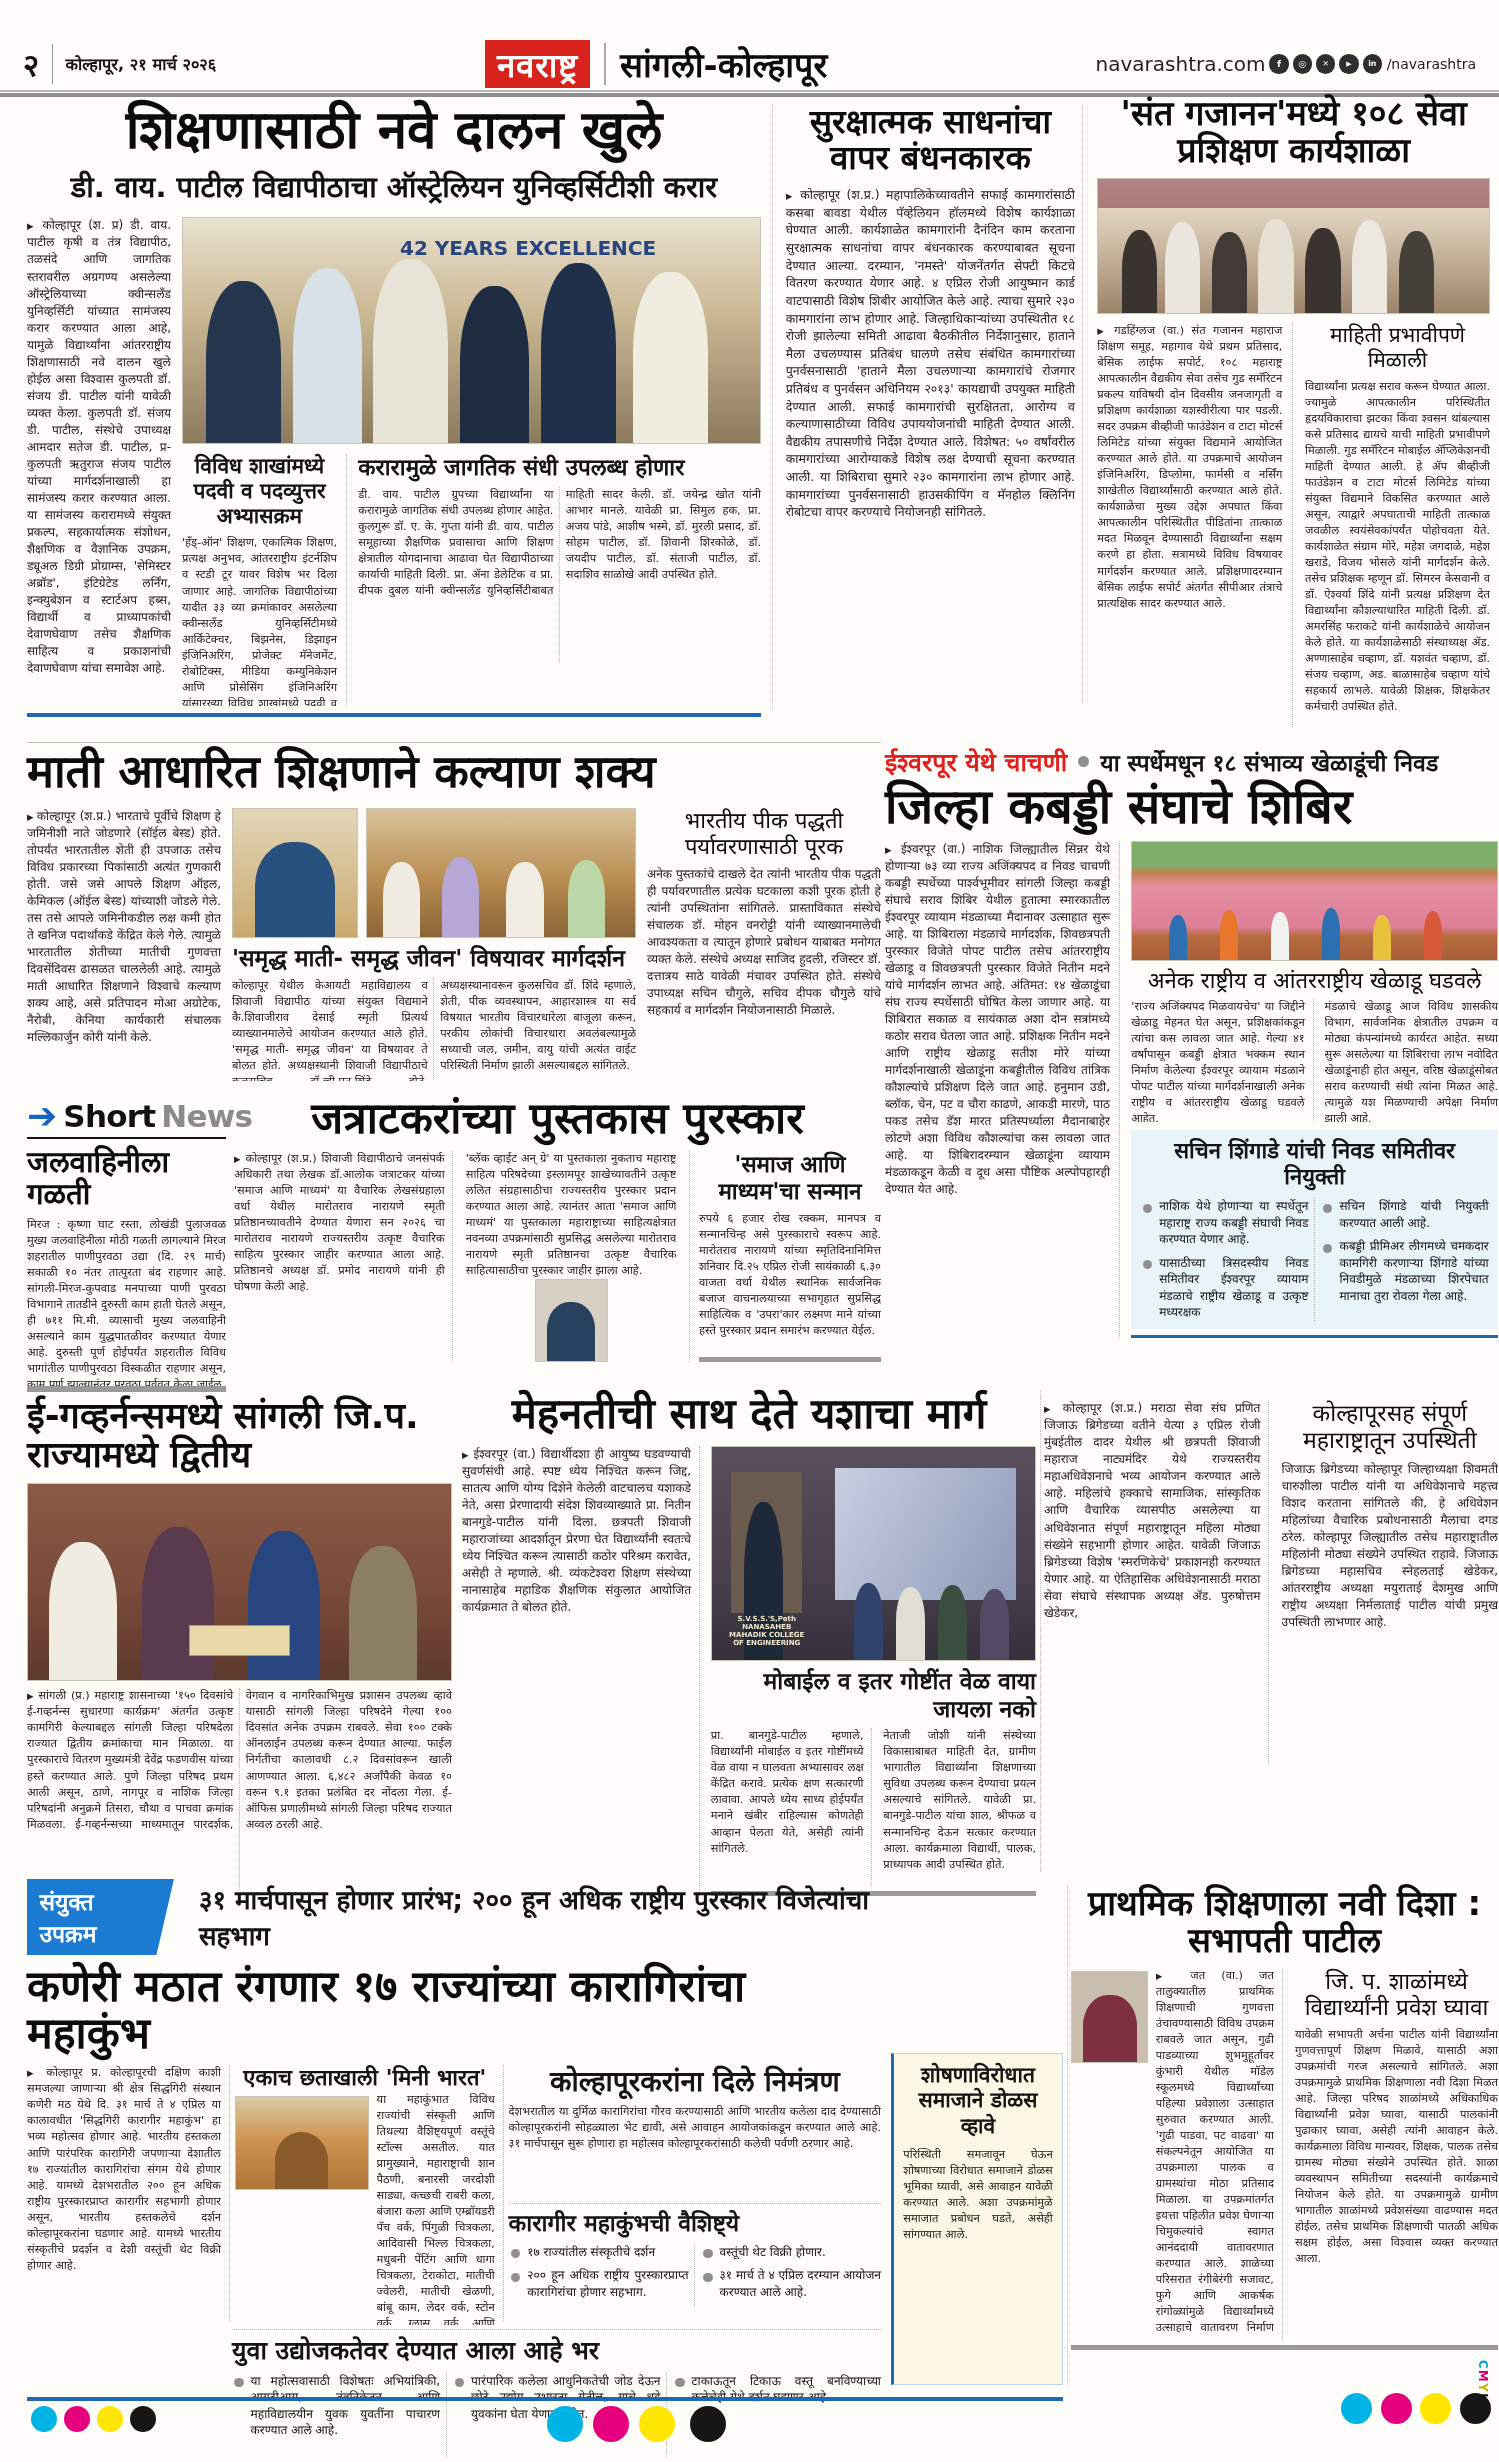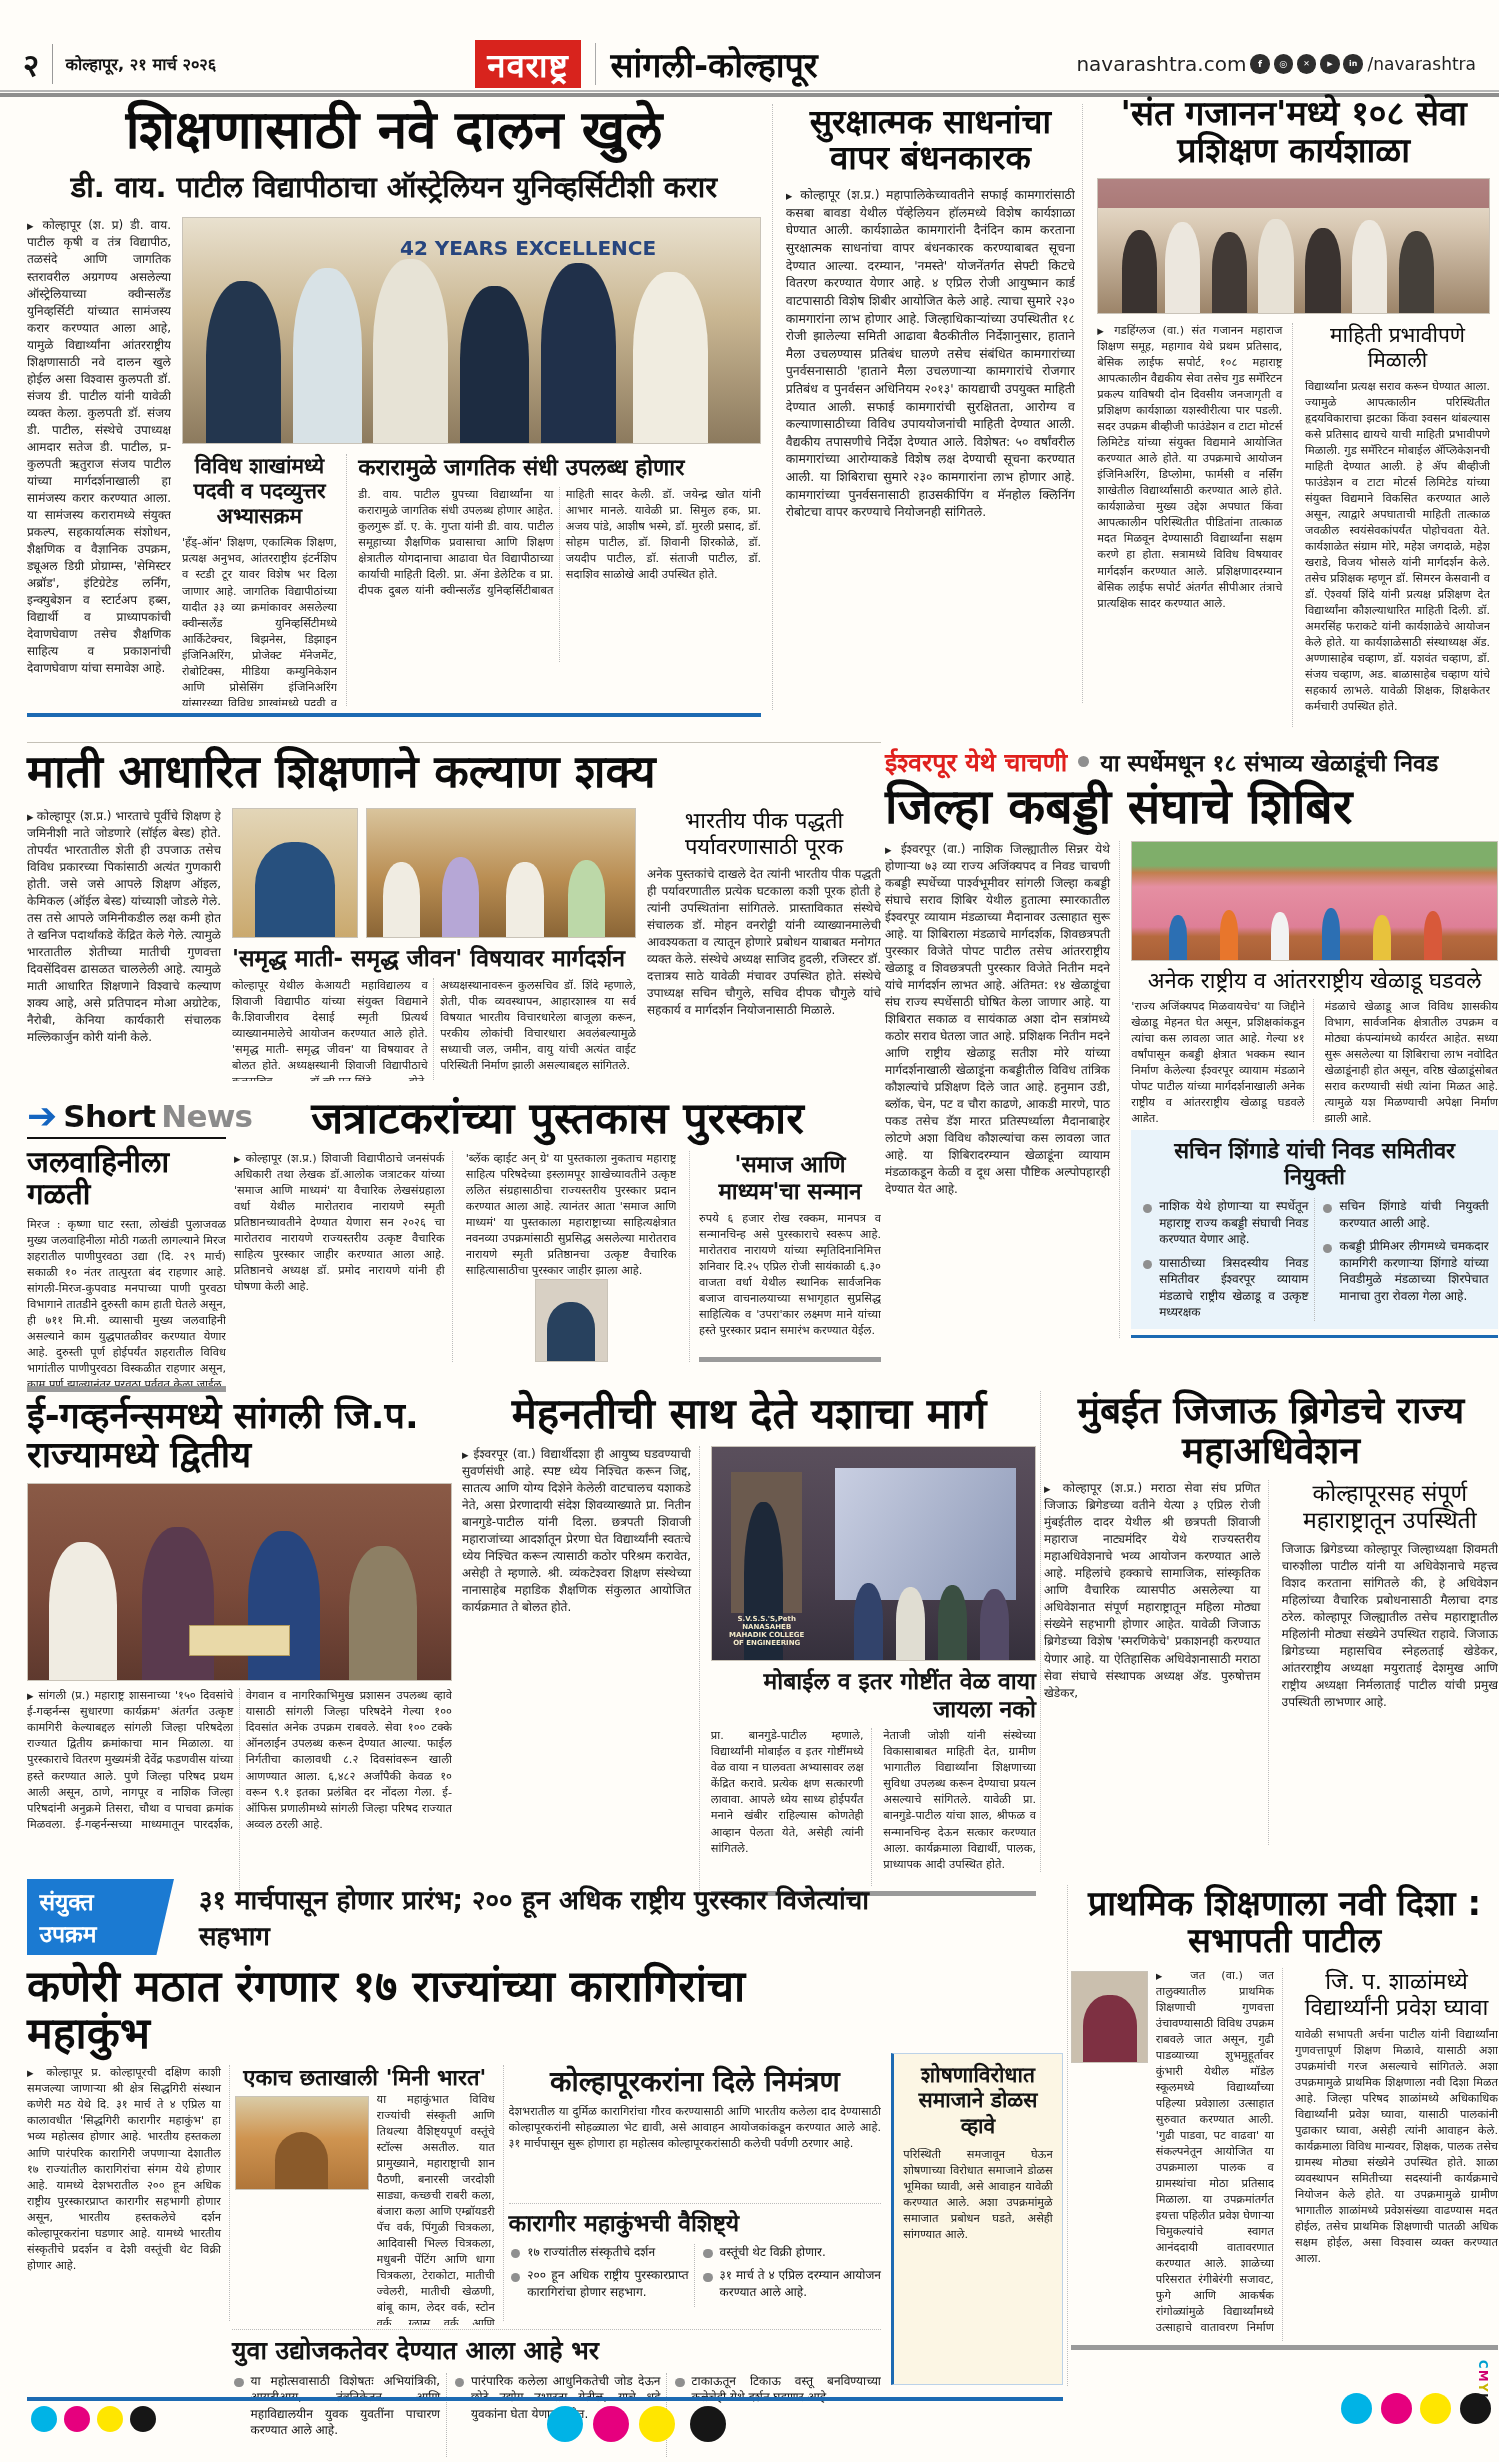--- a/index.html
+++ b/index.html
@@ -59,21 +59,21 @@
       <span style="width:1.6px;height:42px;background:#aaa;"></span>
       <span class="edition">सांगली-कोल्हापूर</span>
     </div>
     <div style="display:flex;align-items:center;">
       <span style="font-size:20px;color:#222;">navarashtra.com</span>
       <span class="soc ic-fb"></span>
       <span class="soc ic-ig"></span>
       <span class="soc ic-x"></span>
       <span class="soc ic-yt"></span>
       <span class="soc ic-in"></span>
-      <span style="font-size:17px;color:#222;margin-left:4.7px;">/navarashtra</span>
+      <span style="font-size:14px;color:#222;margin-left:4.7px;">/navarashtra</span>
     </div>
   </div>
   <div class="abs" style="left:0;top:90px;width:1500px;height:1.6px;background:#b5b5b5;"></div>
   <div class="abs" style="left:0;top:93px;width:1500px;height:3.9px;background:#8e8e8e;"></div>
 
   <section class="abs" style="left:27px;top:101px;width:734px;height:640px;">
     <div class="headline" style="font-size:53px;">शिक्षणासाठी नवे दालन खुले</div>
     <div class="deck" style="font-size:29px;margin-top:7.8px;">डी. वाय. पाटील विद्यापीठाचा ऑस्ट्रेलियन युनिव्हर्सिटीशी करार</div>
     <div style="display:flex;gap:11px;margin-top:12.4px;height:489px;">
       <div class="body byline" style="width:144px;flex:none;height:100%;">कोल्हापूर (श. प्र) डी. वाय. पाटील कृषी व तंत्र विद्यापीठ, तळसंदे आणि जागतिक स्तरावरील अग्रगण्य असलेल्या ऑस्ट्रेलियाच्या क्वीन्सलँड युनिव्हर्सिटी यांच्यात सामंजस्य करार करण्यात आला आहे, यामुळे विद्यार्थ्यांना आंतरराष्ट्रीय शिक्षणासाठी नवे दालन खुले होईल असा विश्वास कुलपती डॉ. संजय डी. पाटील यांनी यावेळी व्यक्त केला. कुलपती डॉ. संजय डी. पाटील, संस्थेचे उपाध्यक्ष आमदार सतेज डी. पाटील, प्र-कुलपती ऋतुराज संजय पाटील यांच्या मार्गदर्शनाखाली हा सामंजस्य करार करण्यात आला. या सामंजस्य करारामध्ये संयुक्त प्रकल्प, सहकार्यात्मक संशोधन, शैक्षणिक व वैज्ञानिक उपक्रम, ड्यूअल डिग्री प्रोग्राम्स, 'सेमिस्टर अब्रॉड', इंटिग्रेटेड लर्निंग, इन्क्युबेशन व स्टार्टअप हब्स, विद्यार्थी व प्राध्यापकांची देवाणघेवाण तसेच शैक्षणिक साहित्य व प्रकाशनांची देवाणघेवाण यांचा समावेश आहे.</div>
@@ -258,21 +258,20 @@
         <div style="display:flex;gap:11px;margin-top:4.7px;flex:1;">
           <div class="body small" style="flex:1;border-right:1.6px dotted #bbb;padding-right:7.8px;">प्रा. बानगुडे-पाटील म्हणाले, विद्यार्थ्यांनी मोबाईल व इतर गोष्टींमध्ये वेळ वाया न घालवता अभ्यासावर लक्ष केंद्रित करावे. प्रत्येक क्षण सत्कारणी लावावा. आपले ध्येय साध्य होईपर्यंत मनाने खंबीर राहिल्यास कोणतेही आव्हान पेलता येते, असेही त्यांनी सांगितले.</div>
           <div class="body small" style="flex:1;">नेताजी जोशी यांनी संस्थेच्या विकासाबाबत माहिती देत, ग्रामीण भागातील विद्यार्थ्यांना शिक्षणाच्या सुविधा उपलब्ध करून देण्याचा प्रयत्न असल्याचे सांगितले. यावेळी प्रा. बानगुडे-पाटील यांचा शाल, श्रीफळ व सन्मानचिन्ह देऊन सत्कार करण्यात आला. कार्यक्रमाला विद्यार्थी, पालक, प्राध्यापक आदी उपस्थित होते.</div>
         </div>
         <div class="rule-gray" style="height:4.7px;margin-top:4.7px;"></div>
       </div>
     </div>
   </section>
 
   <section class="abs" style="left:1044px;top:1391px;width:454px;height:481px;">
-    <div class="headline" style="font-size:37px;">मुंबईत जिजाऊ ब्रिगेडचे राज्य महाअधिवेशन</div>
     <div style="display:flex;gap:12.4px;margin-top:9.3px;height:365px;">
       <div class="body byline" style="flex:1;border-right:1.6px dotted #bbb;padding-right:7.8px;">कोल्हापूर (श.प्र.) मराठा सेवा संघ प्रणित जिजाऊ ब्रिगेडच्या वतीने येत्या ३ एप्रिल रोजी मुंबईतील दादर येथील श्री छत्रपती शिवाजी महाराज नाट्यमंदिर येथे राज्यस्तरीय महाअधिवेशनाचे भव्य आयोजन करण्यात आले आहे. महिलांचे हक्काचे सामाजिक, सांस्कृतिक आणि वैचारिक व्यासपीठ असलेल्या या अधिवेशनात संपूर्ण महाराष्ट्रातून महिला मोठ्या संख्येने सहभागी होणार आहेत. यावेळी जिजाऊ ब्रिगेडच्या विशेष 'स्मरणिकेचे' प्रकाशनही करण्यात येणार आहे. या ऐतिहासिक अधिवेशनासाठी मराठा सेवा संघाचे संस्थापक अध्यक्ष ॲड. पुरुषोत्तम खेडेकर,</div>
       <div style="flex:1;">
         <div class="subhead" style="font-size:23px;">कोल्हापूरसह संपूर्ण महाराष्ट्रातून उपस्थिती</div>
         <div class="body" style="margin-top:6.2px;height:295px;">जिजाऊ ब्रिगेडच्या कोल्हापूर जिल्हाध्यक्षा शिवमती चारुशीला पाटील यांनी या अधिवेशनाचे महत्त्व विशद करताना सांगितले की, हे अधिवेशन महिलांच्या वैचारिक प्रबोधनासाठी मैलाचा दगड ठरेल. कोल्हापूर जिल्ह्यातील तसेच महाराष्ट्रातील महिलांनी मोठ्या संख्येने उपस्थित राहावे. जिजाऊ ब्रिगेडच्या महासचिव स्नेहलताई खेडेकर, आंतरराष्ट्रीय अध्यक्षा मयुराताई देशमुख आणि राष्ट्रीय अध्यक्षा निर्मलाताई पाटील यांची प्रमुख उपस्थिती लाभणार आहे.</div>
       </div>
     </div>
   </section>
   <div class="abs vdot" style="left:1040px;top:1391px;height:481px;"></div>
 

